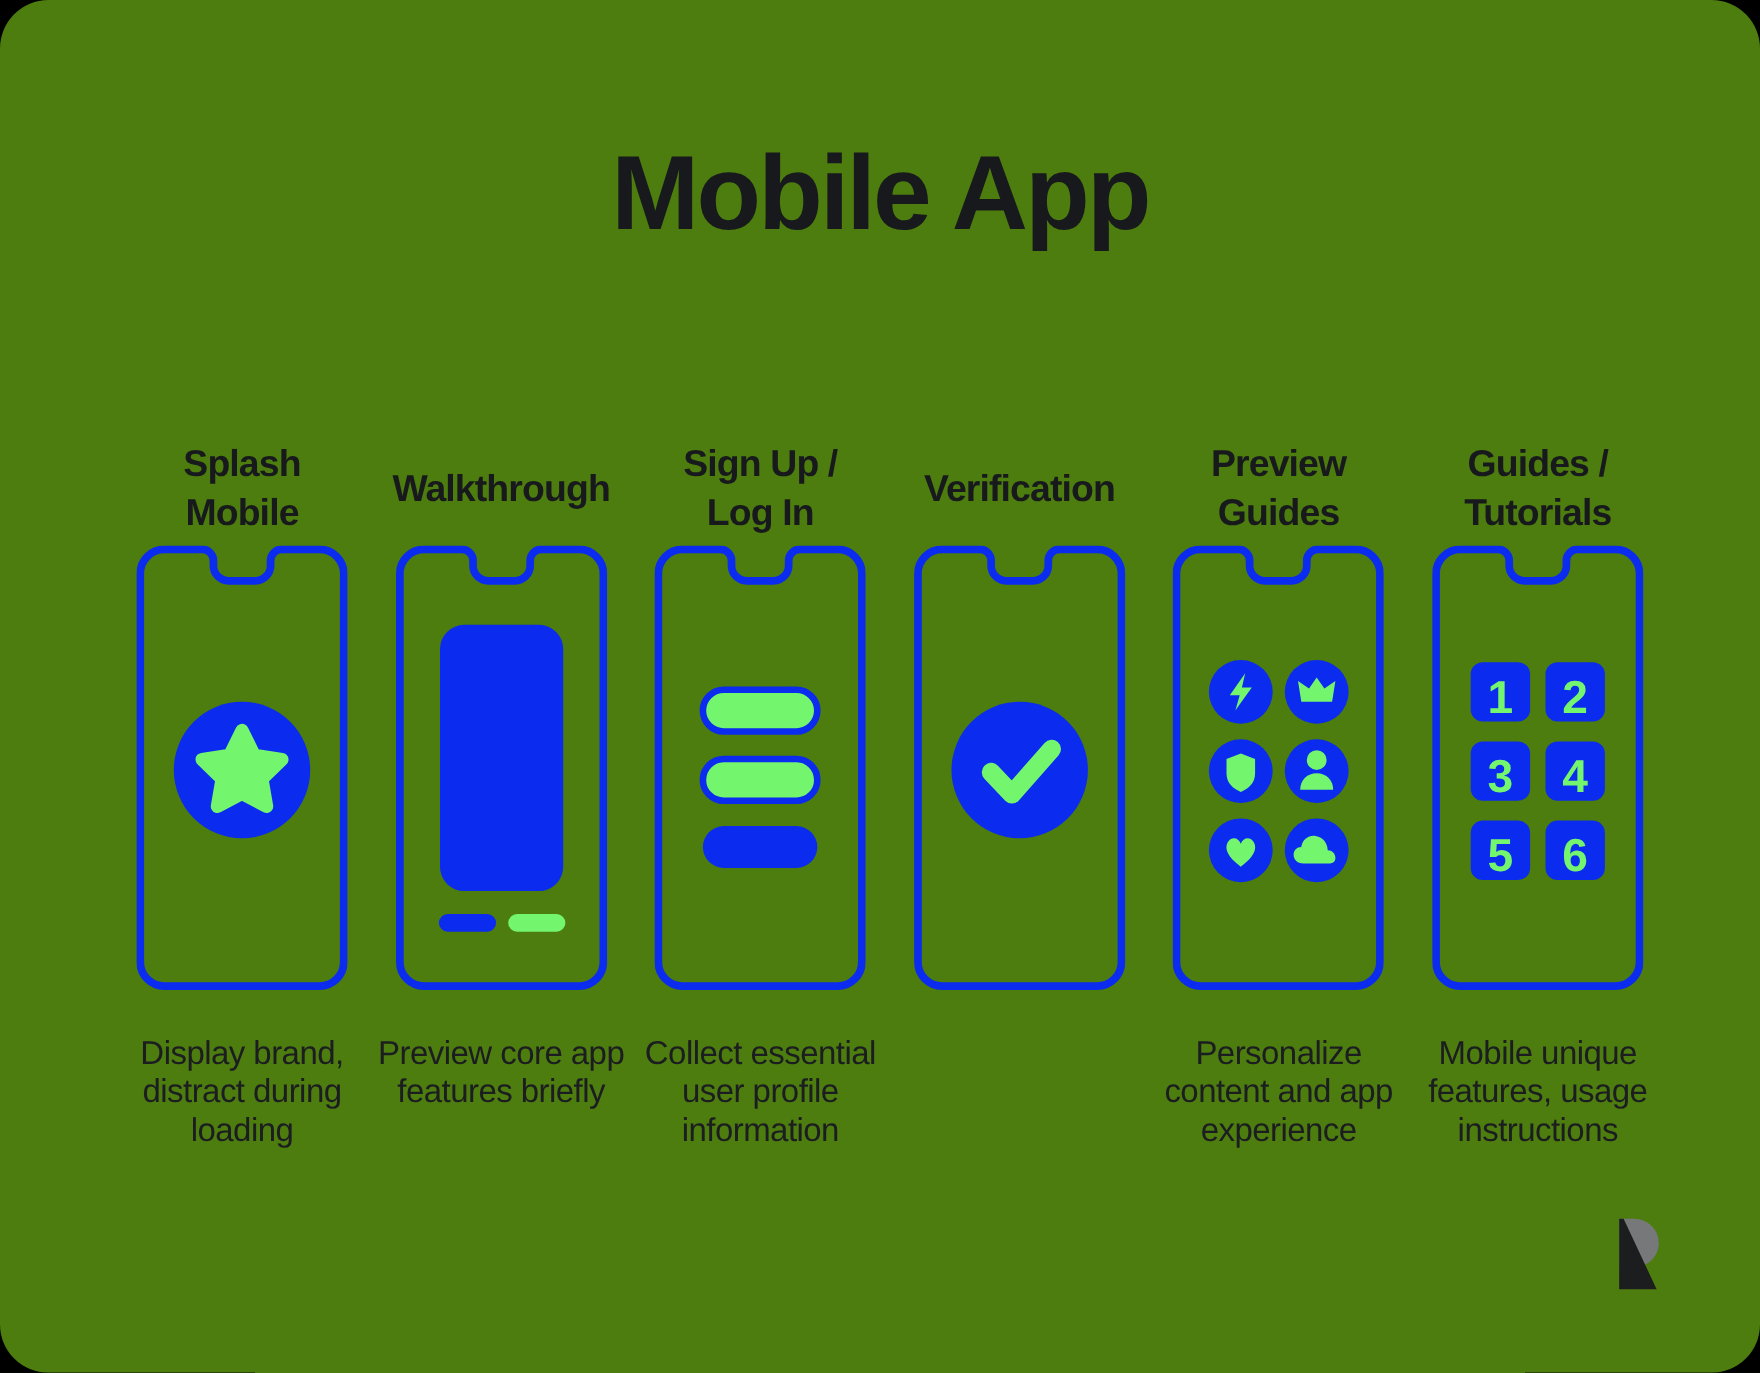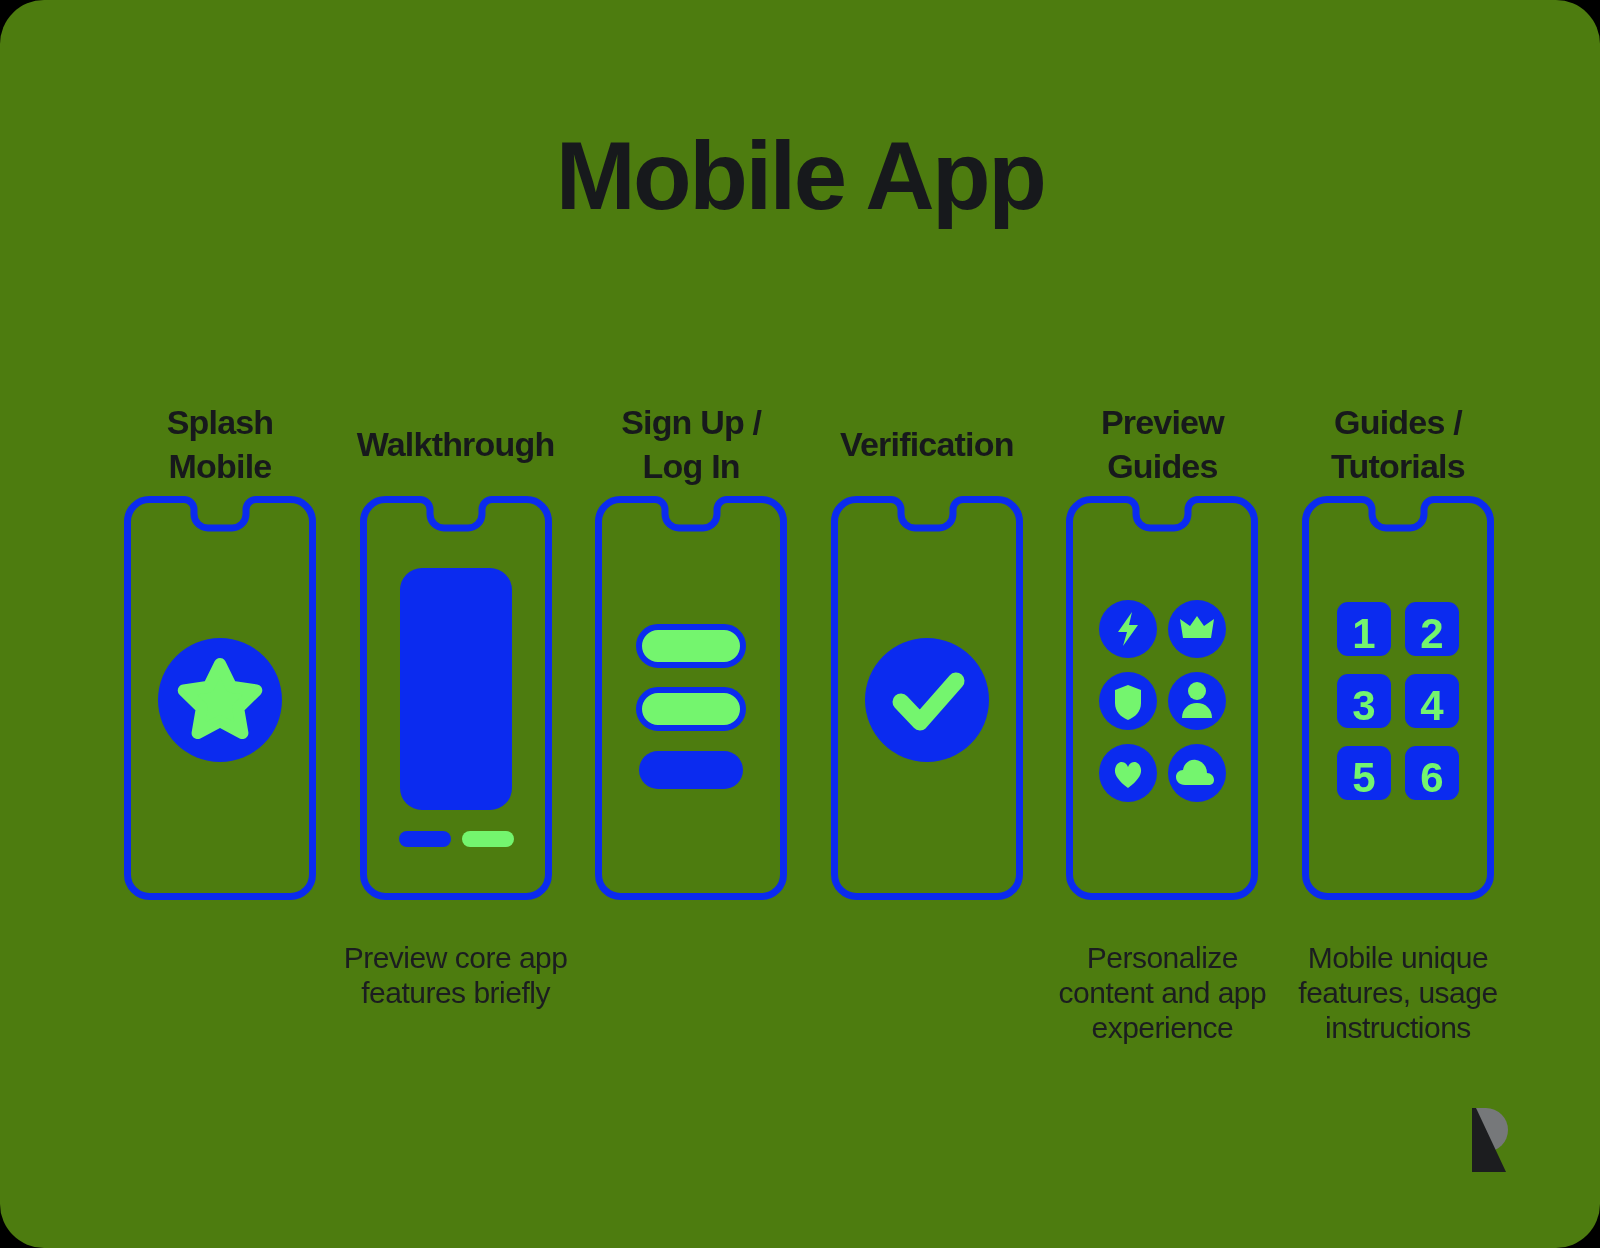--- a/index.html
+++ b/index.html
@@ -120,20 +120,21 @@
           <span>Mobile</span>
         </span>
       </div>
       <div class="phone-wrap">
         <svg width="192" height="404" viewBox="0 0 192 404" fill="none">
           <path d="M3.5 25.5 A22 22 0 0 1 25.5 3.5 L60 3.5 A10 10 0 0 1 70 13.5 L70 18 A14 14 0 0 0 84 32 L108 32 A14 14 0 0 0 122 18 L122 13.5 A10 10 0 0 1 132 3.5 L166.5 3.5 A22 22 0 0 1 188.5 25.5 L188.5 378.5 A22 22 0 0 1 166.5 400.5 L25.5 400.5 A22 22 0 0 1 3.5 378.5 Z" stroke="#0b2bef" stroke-width="7" fill="none"></path>
           <circle cx="96" cy="204" r="62" fill="#0b2bef"></circle>
           <path d="M96 168 L107.2 190.7 L132.3 194.4 L114.1 212.1 L118.4 237.1 L96 225.3 L73.6 237.1 L77.9 212.1 L59.7 194.4 L84.8 190.7 Z" fill="#74f56e" stroke="#74f56e" stroke-width="12" stroke-linejoin="round"></path>
         </svg>
       </div>
+      <div class="col-caption">Display brand, distract during loading</div>
     </div>
 
     <div class="column">
       <div class="col-header">Walkthrough</div>
       <div class="phone-wrap">
         <svg width="192" height="404" viewBox="0 0 192 404" fill="none">
           <path d="M3.5 25.5 A22 22 0 0 1 25.5 3.5 L60 3.5 A10 10 0 0 1 70 13.5 L70 18 A14 14 0 0 0 84 32 L108 32 A14 14 0 0 0 122 18 L122 13.5 A10 10 0 0 1 132 3.5 L166.5 3.5 A22 22 0 0 1 188.5 25.5 L188.5 378.5 A22 22 0 0 1 166.5 400.5 L25.5 400.5 A22 22 0 0 1 3.5 378.5 Z" stroke="#0b2bef" stroke-width="7" fill="none"></path>
           <rect x="40" y="72" width="112" height="242" rx="22" fill="#0b2bef"></rect>
           <rect x="39" y="335" width="52" height="16" rx="8" fill="#0b2bef"></rect>
           <rect x="102" y="335" width="52" height="16" rx="8" fill="#74f56e"></rect>
@@ -150,20 +151,21 @@
         </span>
       </div>
       <div class="phone-wrap">
         <svg width="192" height="404" viewBox="0 0 192 404" fill="none">
           <path d="M3.5 25.5 A22 22 0 0 1 25.5 3.5 L60 3.5 A10 10 0 0 1 70 13.5 L70 18 A14 14 0 0 0 84 32 L108 32 A14 14 0 0 0 122 18 L122 13.5 A10 10 0 0 1 132 3.5 L166.5 3.5 A22 22 0 0 1 188.5 25.5 L188.5 378.5 A22 22 0 0 1 166.5 400.5 L25.5 400.5 A22 22 0 0 1 3.5 378.5 Z" stroke="#0b2bef" stroke-width="7" fill="none"></path>
           <rect x="44" y="131" width="104" height="38" rx="19" fill="#74f56e" stroke="#0b2bef" stroke-width="6"></rect>
           <rect x="44" y="194" width="104" height="38" rx="19" fill="#74f56e" stroke="#0b2bef" stroke-width="6"></rect>
           <rect x="44" y="255" width="104" height="38" rx="19" fill="#0b2bef"></rect>
         </svg>
       </div>
+      <div class="col-caption">Collect essential user profile information</div>
     </div>
 
     <div class="column">
       <div class="col-header">Verification</div>
       <div class="phone-wrap">
         <svg width="192" height="404" viewBox="0 0 192 404" fill="none">
           <path d="M3.5 25.5 A22 22 0 0 1 25.5 3.5 L60 3.5 A10 10 0 0 1 70 13.5 L70 18 A14 14 0 0 0 84 32 L108 32 A14 14 0 0 0 122 18 L122 13.5 A10 10 0 0 1 132 3.5 L166.5 3.5 A22 22 0 0 1 188.5 25.5 L188.5 378.5 A22 22 0 0 1 166.5 400.5 L25.5 400.5 A22 22 0 0 1 3.5 378.5 Z" stroke="#0b2bef" stroke-width="7" fill="none"></path>
           <circle cx="96" cy="204" r="62" fill="#0b2bef"></circle>
           <path d="M70 206 L89 226 L125 185" stroke="#74f56e" stroke-width="17" stroke-linecap="round" stroke-linejoin="round" fill="none"></path>
         </svg>

